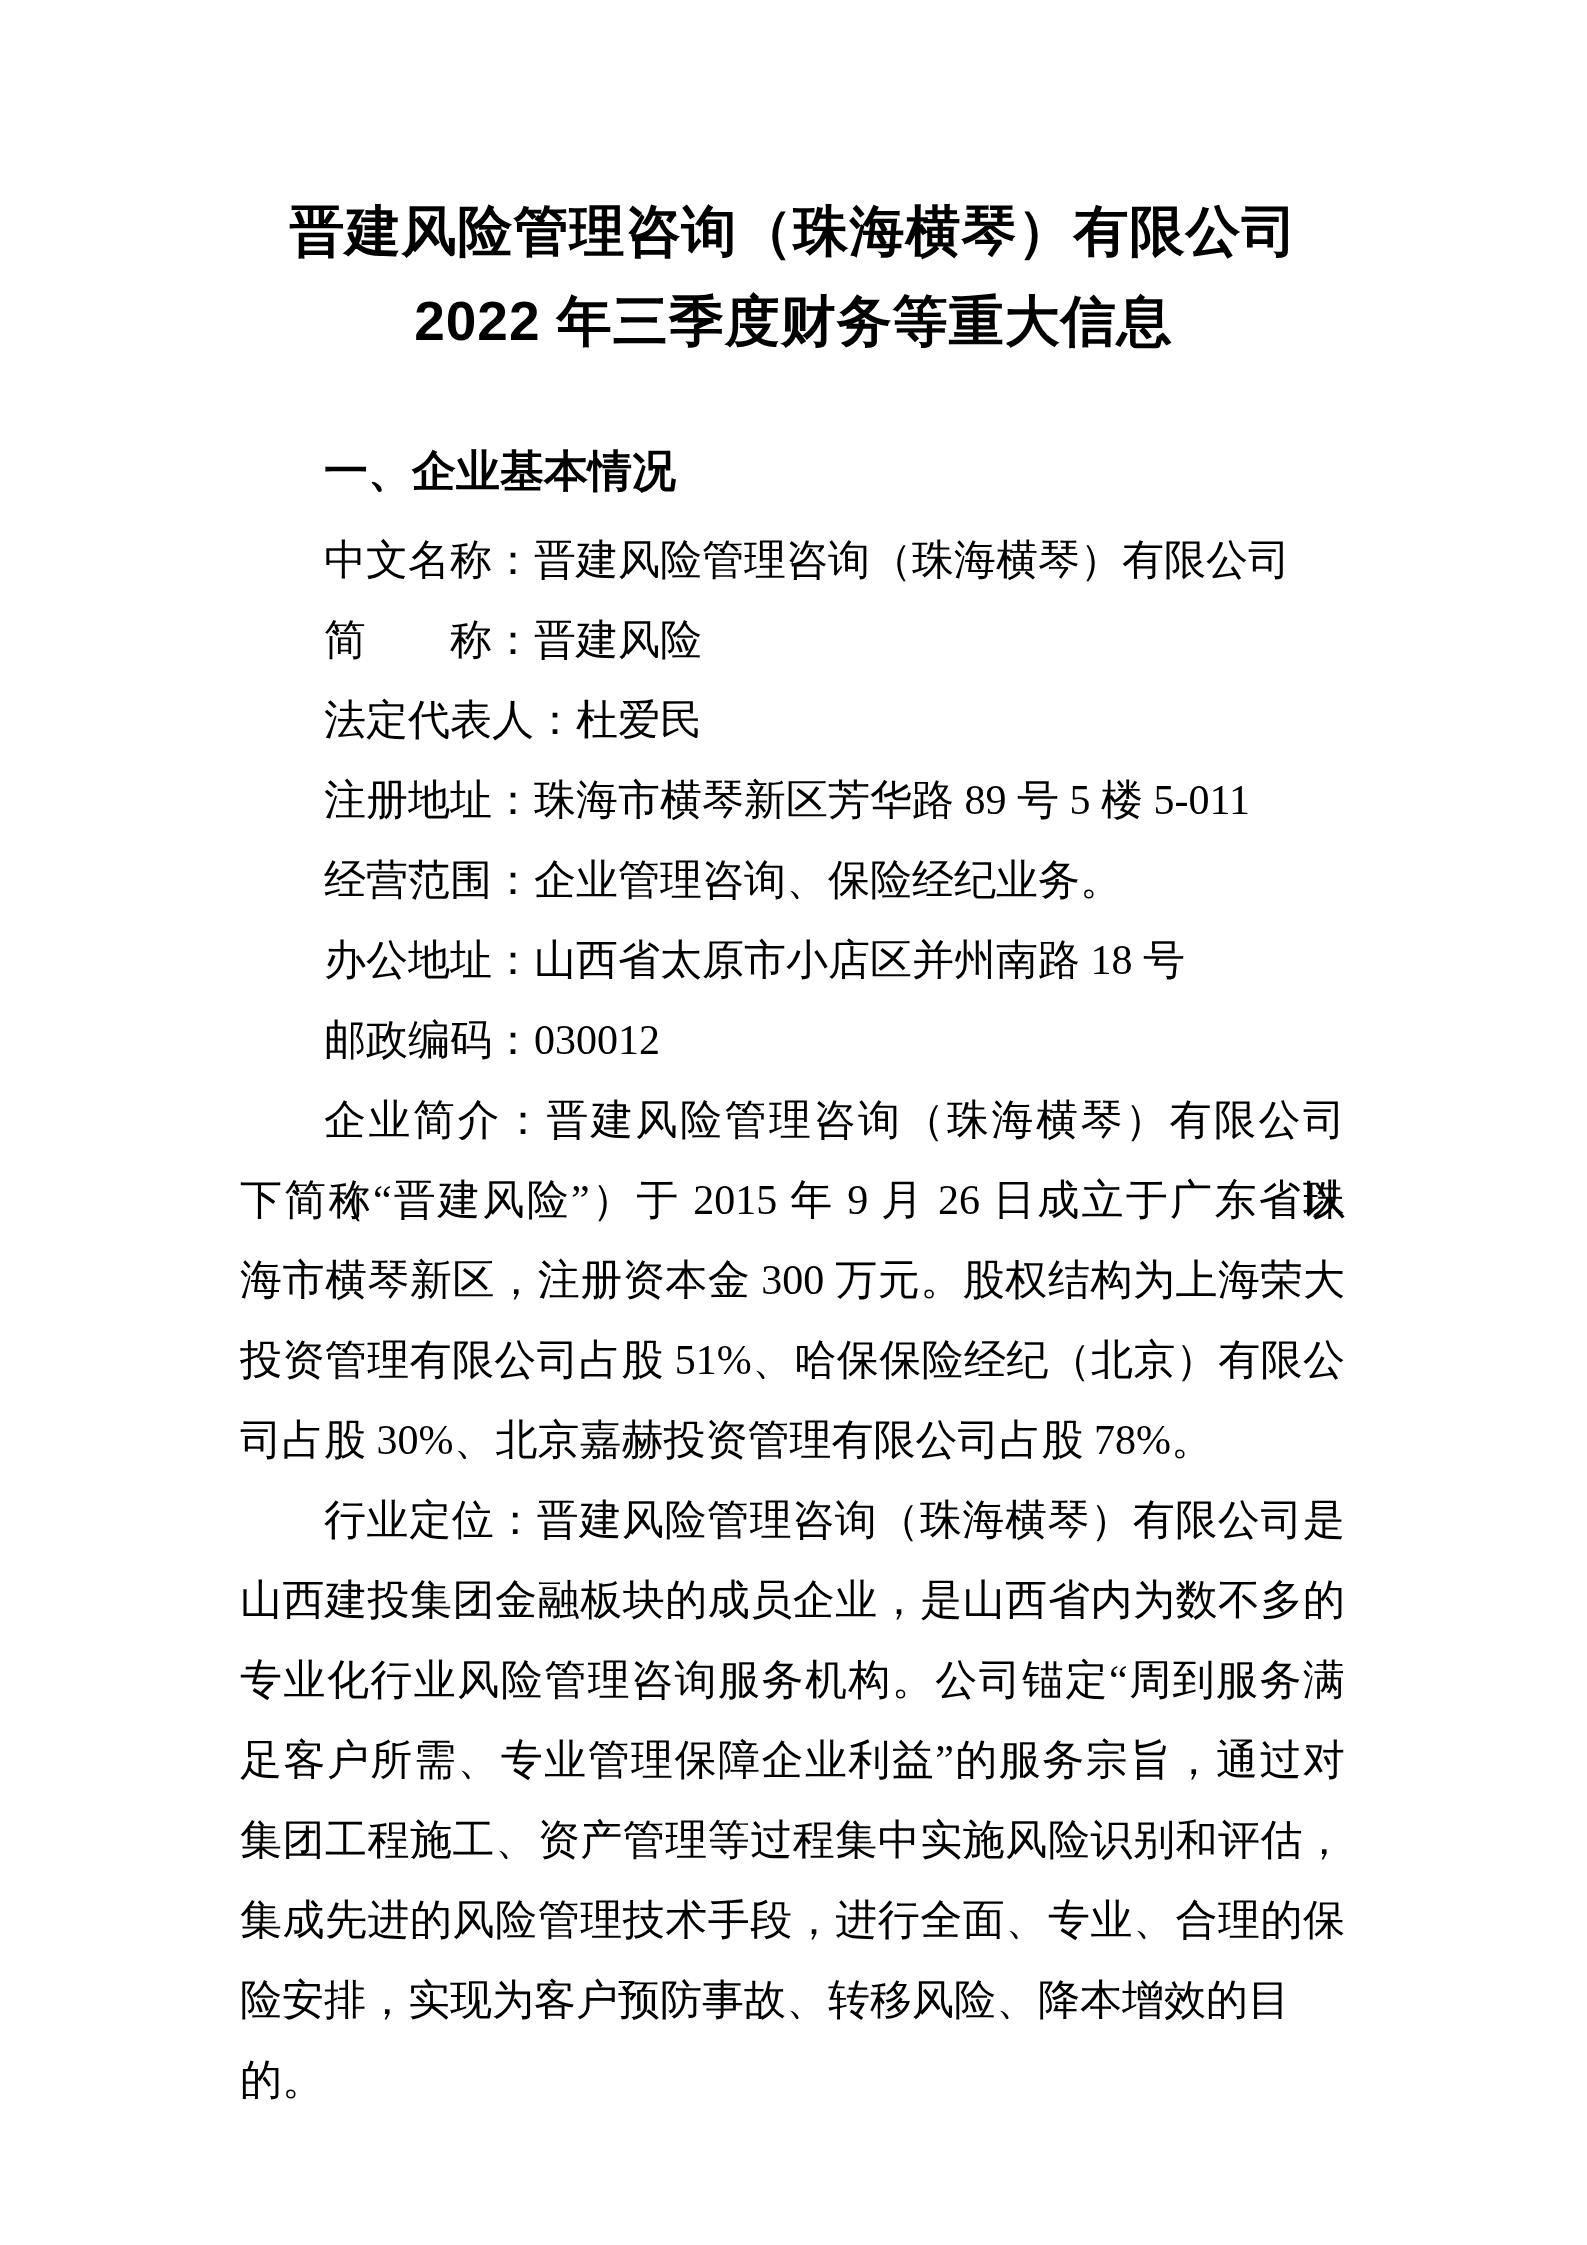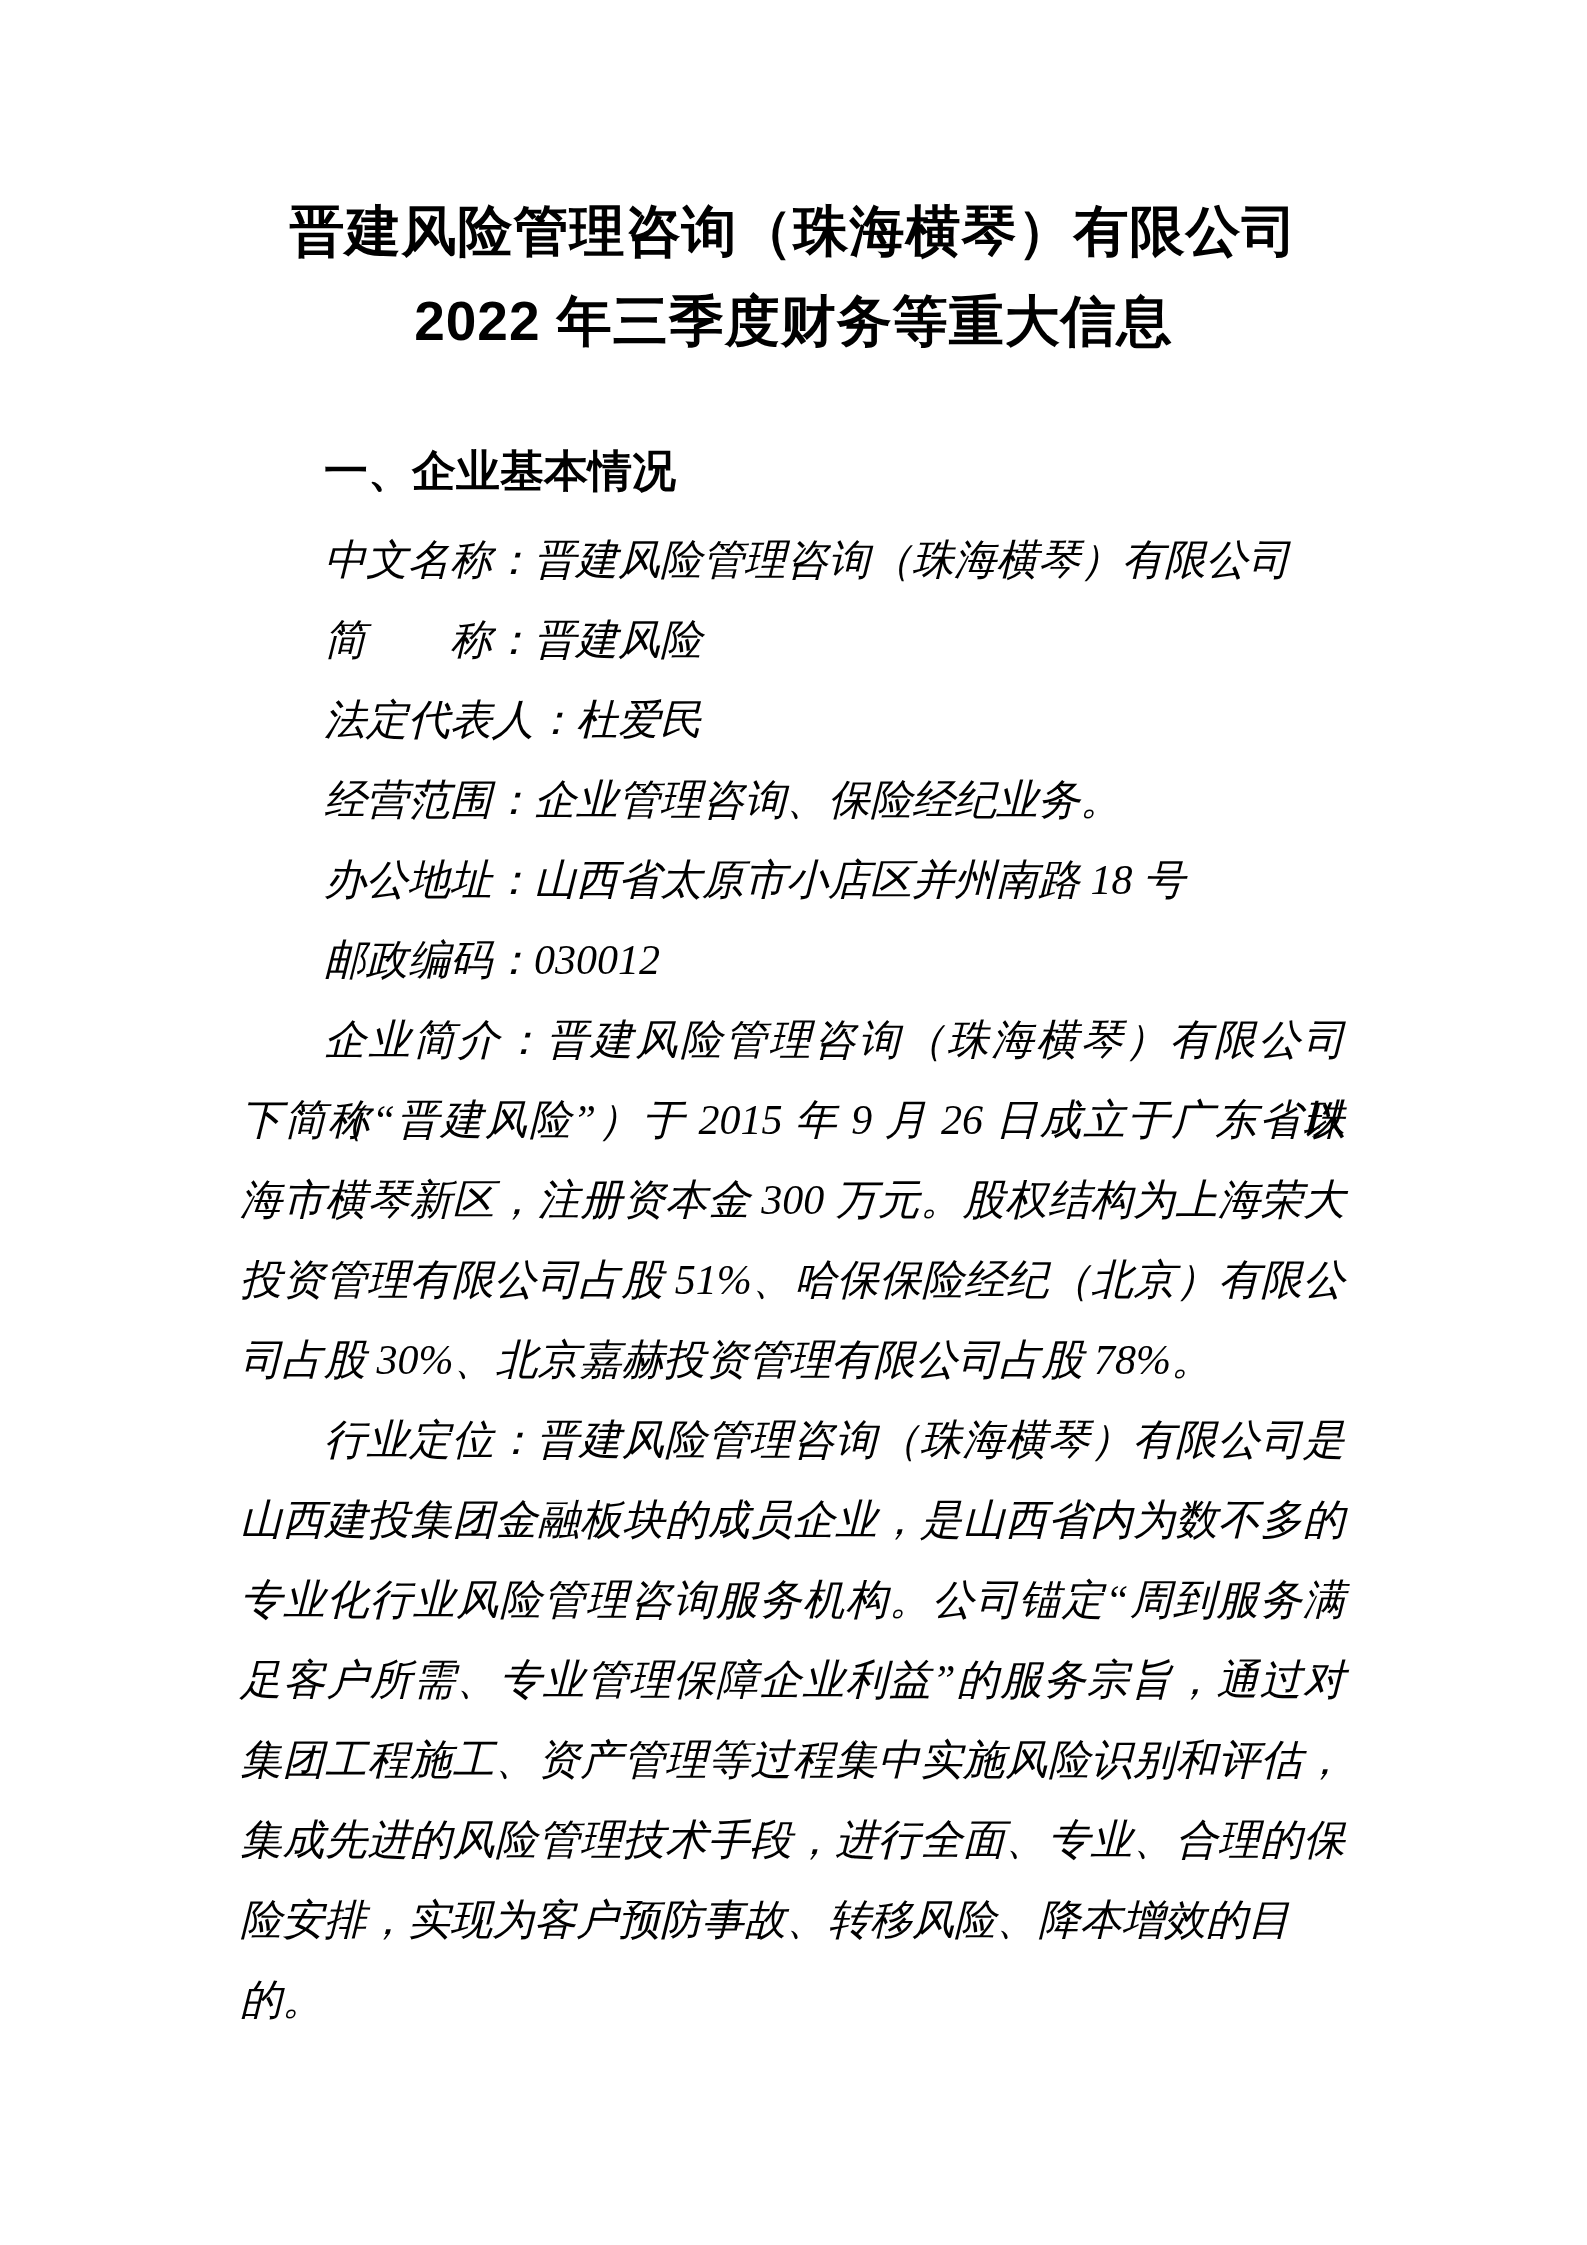--- a/index.html
+++ b/index.html
@@ -29,21 +29,20 @@
     padding-left: 84px;
     font-family: Liberation Serif, serif;
     font-weight: bold;
     font-size: 44px;
     line-height: 60px;
   }
   .doc-body {
     margin: 18px 242px 0 240px;
     font-family: "Liberation Serif", "DejaVu Serif", serif;
     font-size: 42px;
-    font-style: italic;
   }
   .line {
     height: 80px;
     line-height: 80px;
     white-space: pre-wrap;
     text-align: left;
   }
   .line.indent {
     padding-left: 84px;
   }
@@ -62,20 +61,21 @@
     <div>晋建风险管理咨询（珠海横琴）有限公司</div>
     <div>2022 年三季度财务等重大信息</div>
   </div>
 
   <div class="section-heading">一、企业基本情况</div>
 
   <div class="doc-body">
     <div class="line indent">中文名称：晋建风险管理咨询（珠海横琴）有限公司</div>
     <div class="line indent">简　　称：晋建风险</div>
     <div class="line indent">法定代表人：杜爱民</div>
+    <div class="line indent">注册地址：珠海市横琴新区芳华路 89 号 5 楼 5-011</div>
     <div class="line indent">经营范围：企业管理咨询、保险经纪业务。</div>
     <div class="line indent">办公地址：山西省太原市小店区并州南路 18 号</div>
     <div class="line indent">邮政编码：030012</div>
     <div class="line indent fill">企业简介：晋建风险管理咨询（珠海横琴）有限公司（以</div>
     <div class="line fill">下简称“晋建风险”）于 2015 年 9 月 26 日成立于广东省珠</div>
     <div class="line fill">海市横琴新区，注册资本金 300 万元。股权结构为上海荣大</div>
     <div class="line fill">投资管理有限公司占股 51%、哈保保险经纪（北京）有限公</div>
     <div class="line">司占股 30%、北京嘉赫投资管理有限公司占股 78%。</div>
     <div class="line indent fill">行业定位：晋建风险管理咨询（珠海横琴）有限公司是</div>
     <div class="line fill">山西建投集团金融板块的成员企业，是山西省内为数不多的</div>

